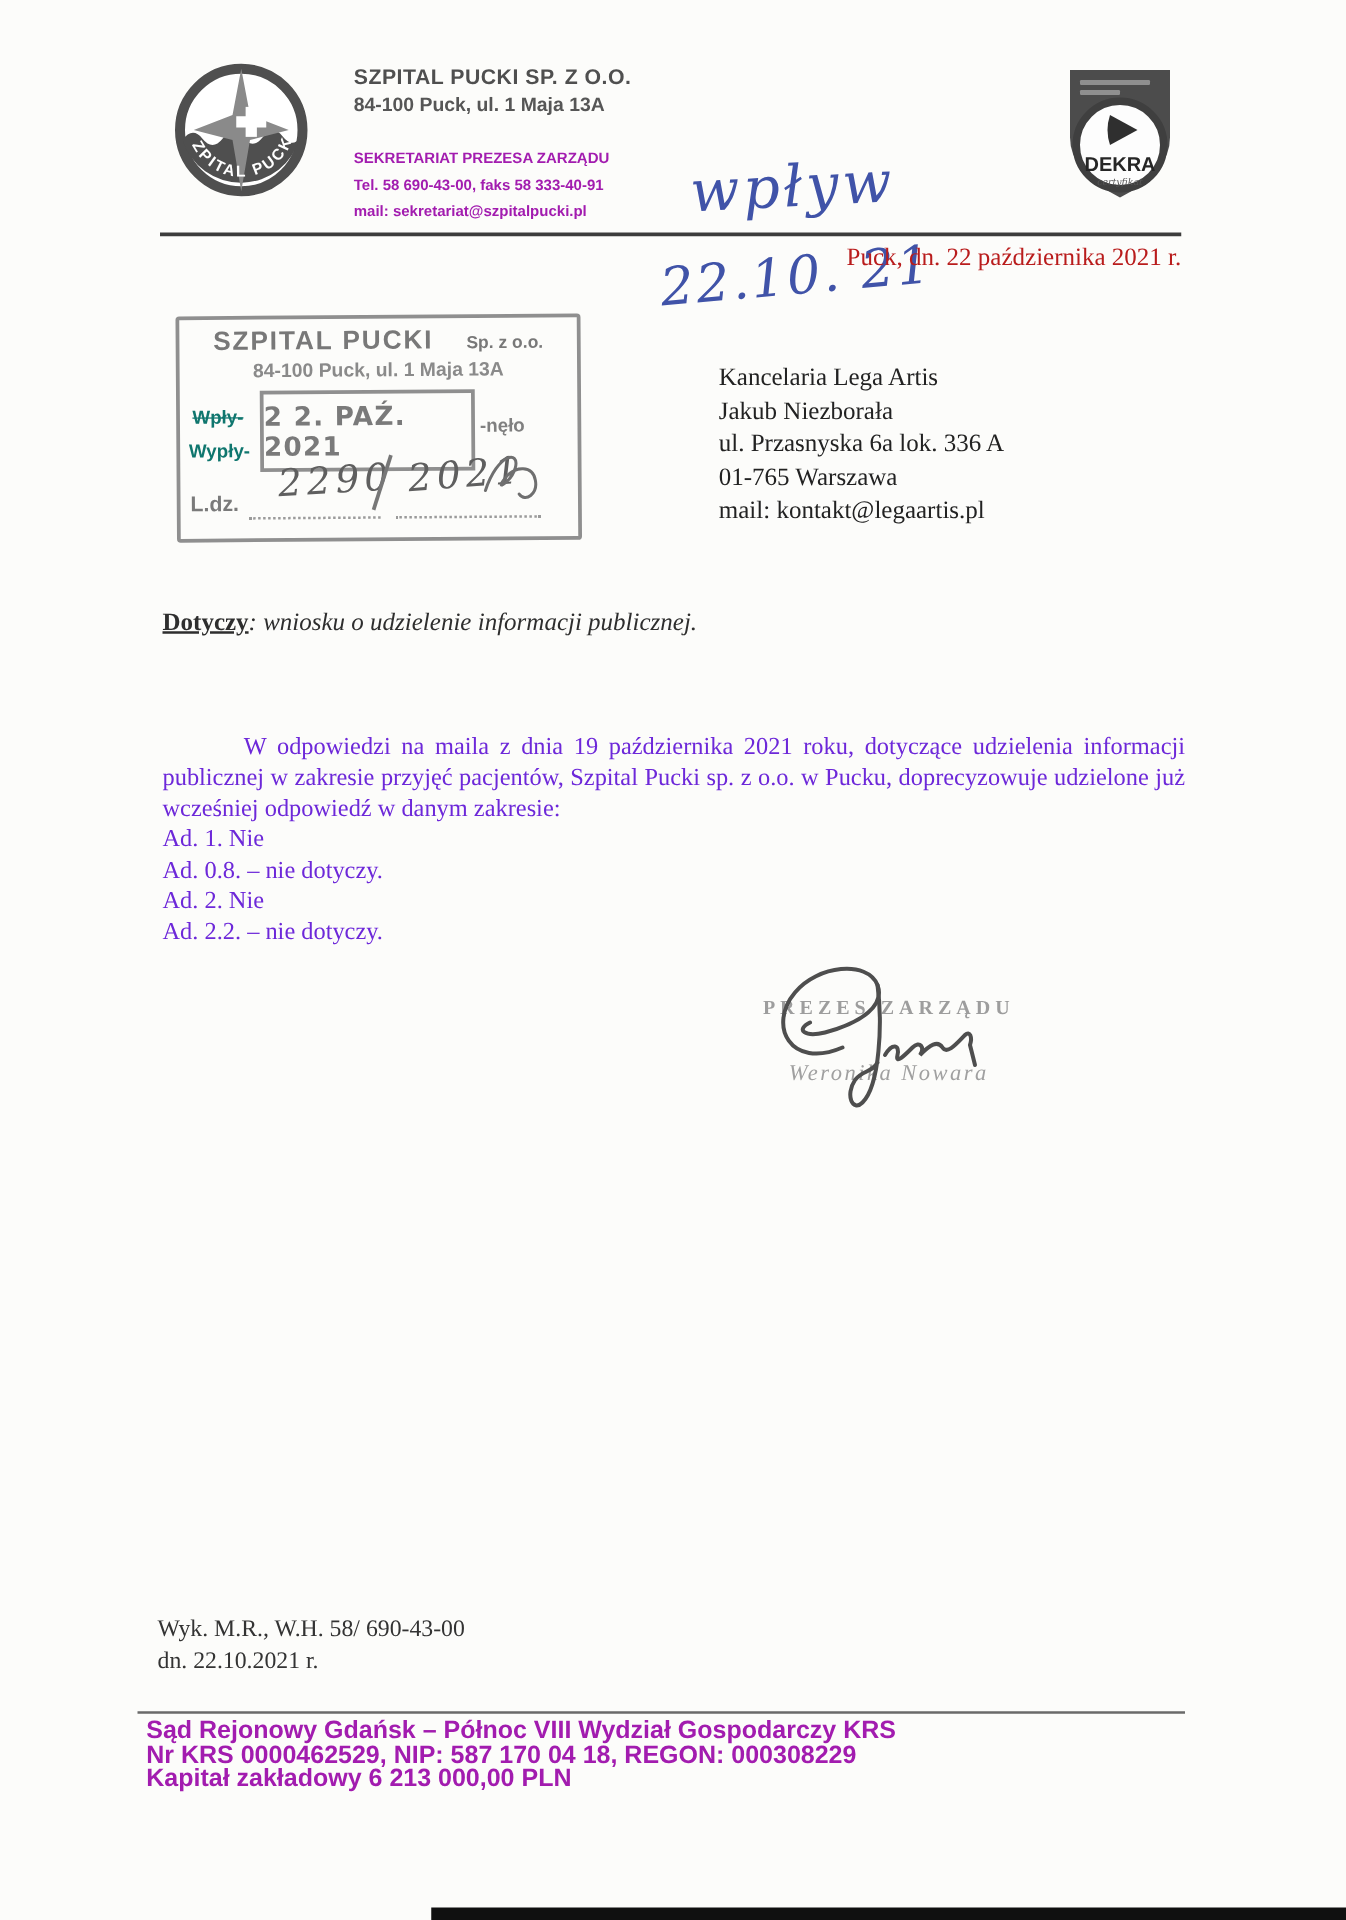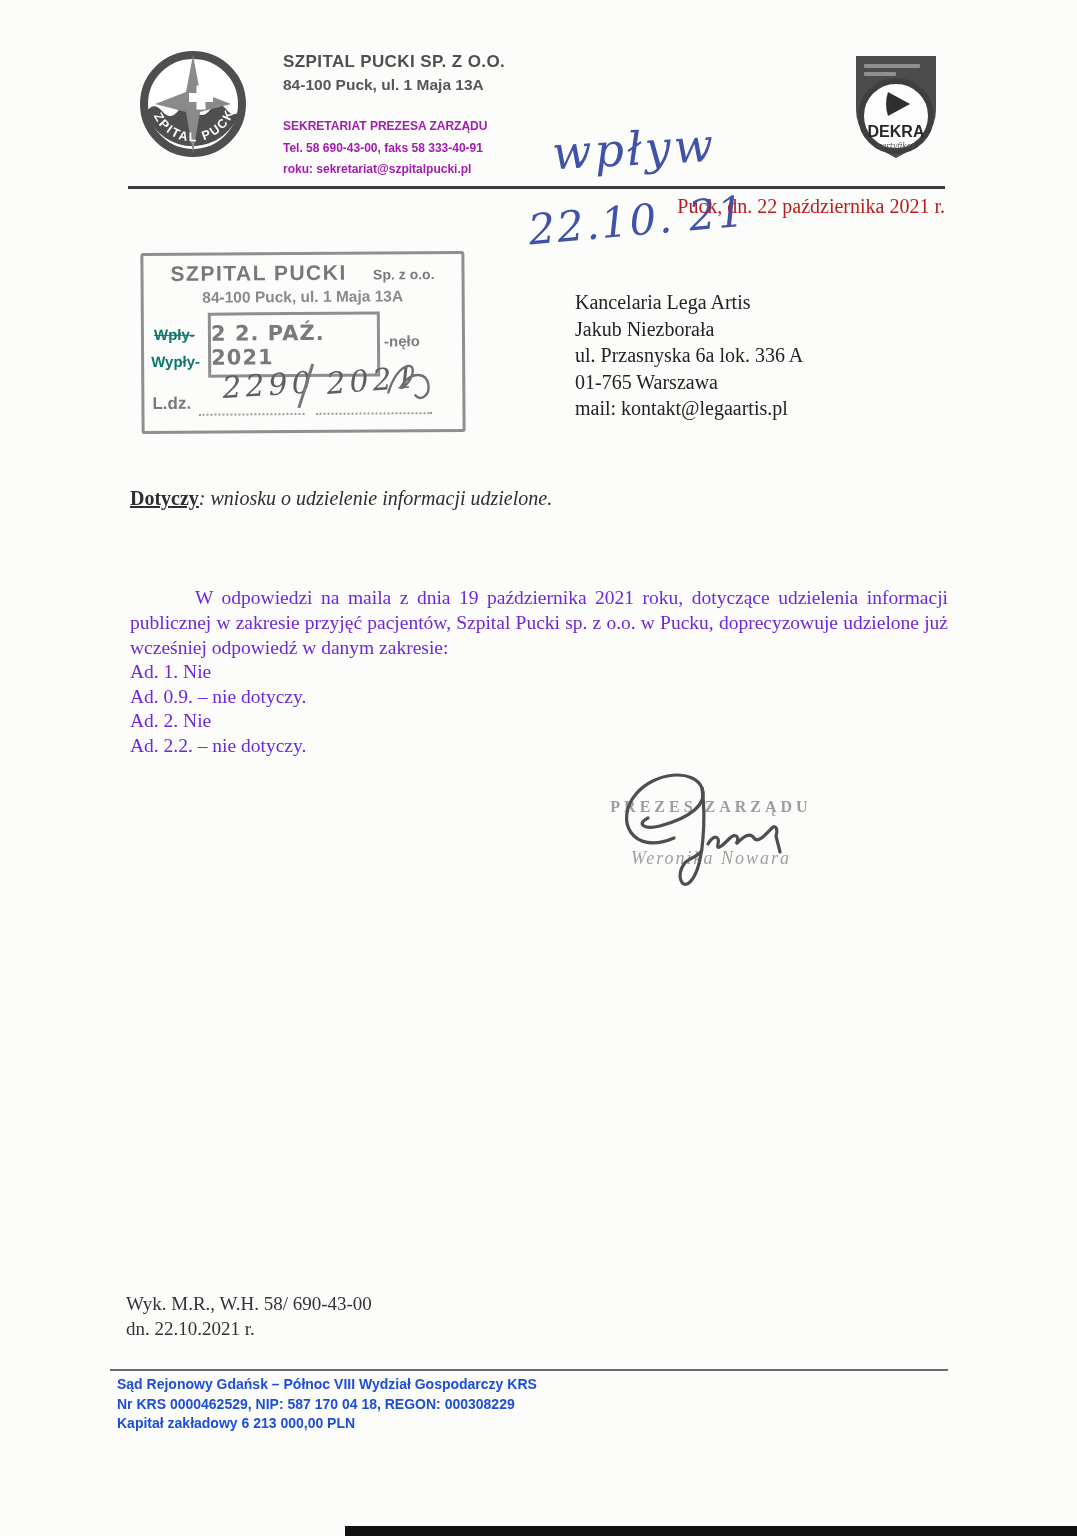--- a/index.html
+++ b/index.html
@@ -58,21 +58,21 @@
   .sig-title{position:absolute;left:0;top:38px;width:100%;text-align:center;font-size:16px;font-weight:bold;
              letter-spacing:4px;color:#9d9d9d;}
   .sig-name{position:absolute;left:0;top:88px;width:100%;text-align:center;font-style:italic;font-size:18px;
             letter-spacing:2px;color:#a0a0a0;}
   .sig-svg{position:absolute;left:0;top:0;}
 
   
   .wyk{left:126px;top:1291px;font-size:19px;line-height:25px;color:#333;}
   .footer-rule{left:110px;top:1369px;width:838px;height:2px;background:#6a6a6a;}
   .footer-small{left:117px;top:1375px;font-family:"Liberation Sans",sans-serif;font-weight:bold;
-                font-size:14px;line-height:19.5px;color:#1d4ed8;}
+                font-size:20px;line-height:19.5px;color:#a21caf;}
   .scan-bar{left:345px;top:1526px;width:732px;height:10px;background:#101010;}
 </style>
 </head>
 <body>
 
 <div class="page">
 
   <svg class="abs" style="left:138px;top:46px" width="110" height="120" viewBox="0 0 110 120">
     <circle cx="55" cy="58" r="49" fill="#ffffff" stroke="#4f4f4f" stroke-width="8"></circle>
     <path d="M8,66 q8,-11 16,-1 q8,10 16,0 q8,-11 16,-1 q8,10 16,0 q8,-11 16,-1 q8,10 14,1 L102,64 A49,49 0 0 1 8,66 Z" fill="#4f4f4f"></path>
@@ -87,21 +87,21 @@
     </text>
   </svg>
 
   <div class="abs" style="left:283px;top:52px">
     <div class="company-name">SZPITAL PUCKI SP. Z O.O.</div>
     <div class="company-addr">84-100 Puck, ul. 1 Maja 13A</div>
   </div>
   <div class="abs" style="left:283px;top:116px">
     <div class="office-line">SEKRETARIAT PREZESA ZARZĄDU</div>
     <div class="office-line">Tel. 58 690-43-00, faks 58 333-40-91</div>
-    <div class="office-line">roku: sekretariat@szpitalpucki.pl</div>
+    <div class="office-line">mail: sekretariat@szpitalpucki.pl</div>
   </div>
 
   <svg class="abs" style="left:850px;top:52px" width="92" height="112" viewBox="0 0 92 112">
     <path d="M6,4 H86 V58 Q86,86 46,106 Q6,86 6,58 Z" fill="#4c4c4c"></path>
     <rect x="14" y="12" width="56" height="4" rx="1" fill="#8f8f8f"></rect>
     <rect x="14" y="20" width="32" height="4" rx="1" fill="#8f8f8f"></rect>
     <circle cx="46" cy="64" r="35" fill="#fdfdfd" stroke="#3f3f3f" stroke-width="6"></circle>
     <path d="M38,40 L60,52 L38,64 Q34,52 38,40 Z" fill="#2f2f2f"></path>
     <text x="46" y="85" text-anchor="middle" font-family="Liberation Sans, sans-serif" font-size="16" font-weight="bold" fill="#262626">DEKRA</text>
     <text x="46" y="96" text-anchor="middle" font-family="DejaVu Serif, serif" font-style="italic" font-size="7.5" fill="#555555">certyfikat</text>
@@ -138,27 +138,27 @@
 
   <div class="abs recipient">
     <div>Kancelaria Lega Artis</div>
     <div>Jakub Niezborała</div>
     <div>ul. Przasnyska 6a lok. 336 A</div>
     <div>01-765 Warszawa</div>
     <div>mail: kontakt@legaartis.pl</div>
   </div>
 
   <div class="abs subject">
-    <span class="subject-label">Dotyczy</span><span class="subject-rest">: wniosku o udzielenie informacji udzielone.</span>
+    <span class="subject-label">Dotyczy</span><span class="subject-rest">: wniosku o udzielenie informacji publicznej.</span>
   </div>
 
   <div class="abs bodytext">
     <p>W odpowiedzi na maila z dnia 19 października 2021 roku, dotyczące udzielenia informacji publicznej w zakresie przyjęć pacjentów, Szpital Pucki sp. z o.o. w Pucku, doprecyzowuje udzielone już wcześniej odpowiedź w danym zakresie:</p>
     <div class="ad-item">Ad. 1. Nie</div>
-    <div class="ad-item">Ad. 0.9. – nie dotyczy.</div>
+    <div class="ad-item">Ad. 0.8. – nie dotyczy.</div>
     <div class="ad-item">Ad. 2. Nie</div>
     <div class="ad-item">Ad. 2.2. – nie dotyczy.</div>
   </div>
 
   <div class="abs sig-wrap">
     <div class="sig-title">PREZES ZARZĄDU</div>
     <div class="sig-name">Weronika Nowara</div>
     <svg class="sig-svg" width="230" height="140" viewBox="0 0 230 140">
       <g stroke="#4e4e4e" stroke-width="3.2" fill="none" stroke-linecap="round">
         <path d="M78,78 C36,96 18,60 40,34 C58,12 98,8 106,28 C112,44 94,58 64,66 C48,70 40,64 52,58"></path>

